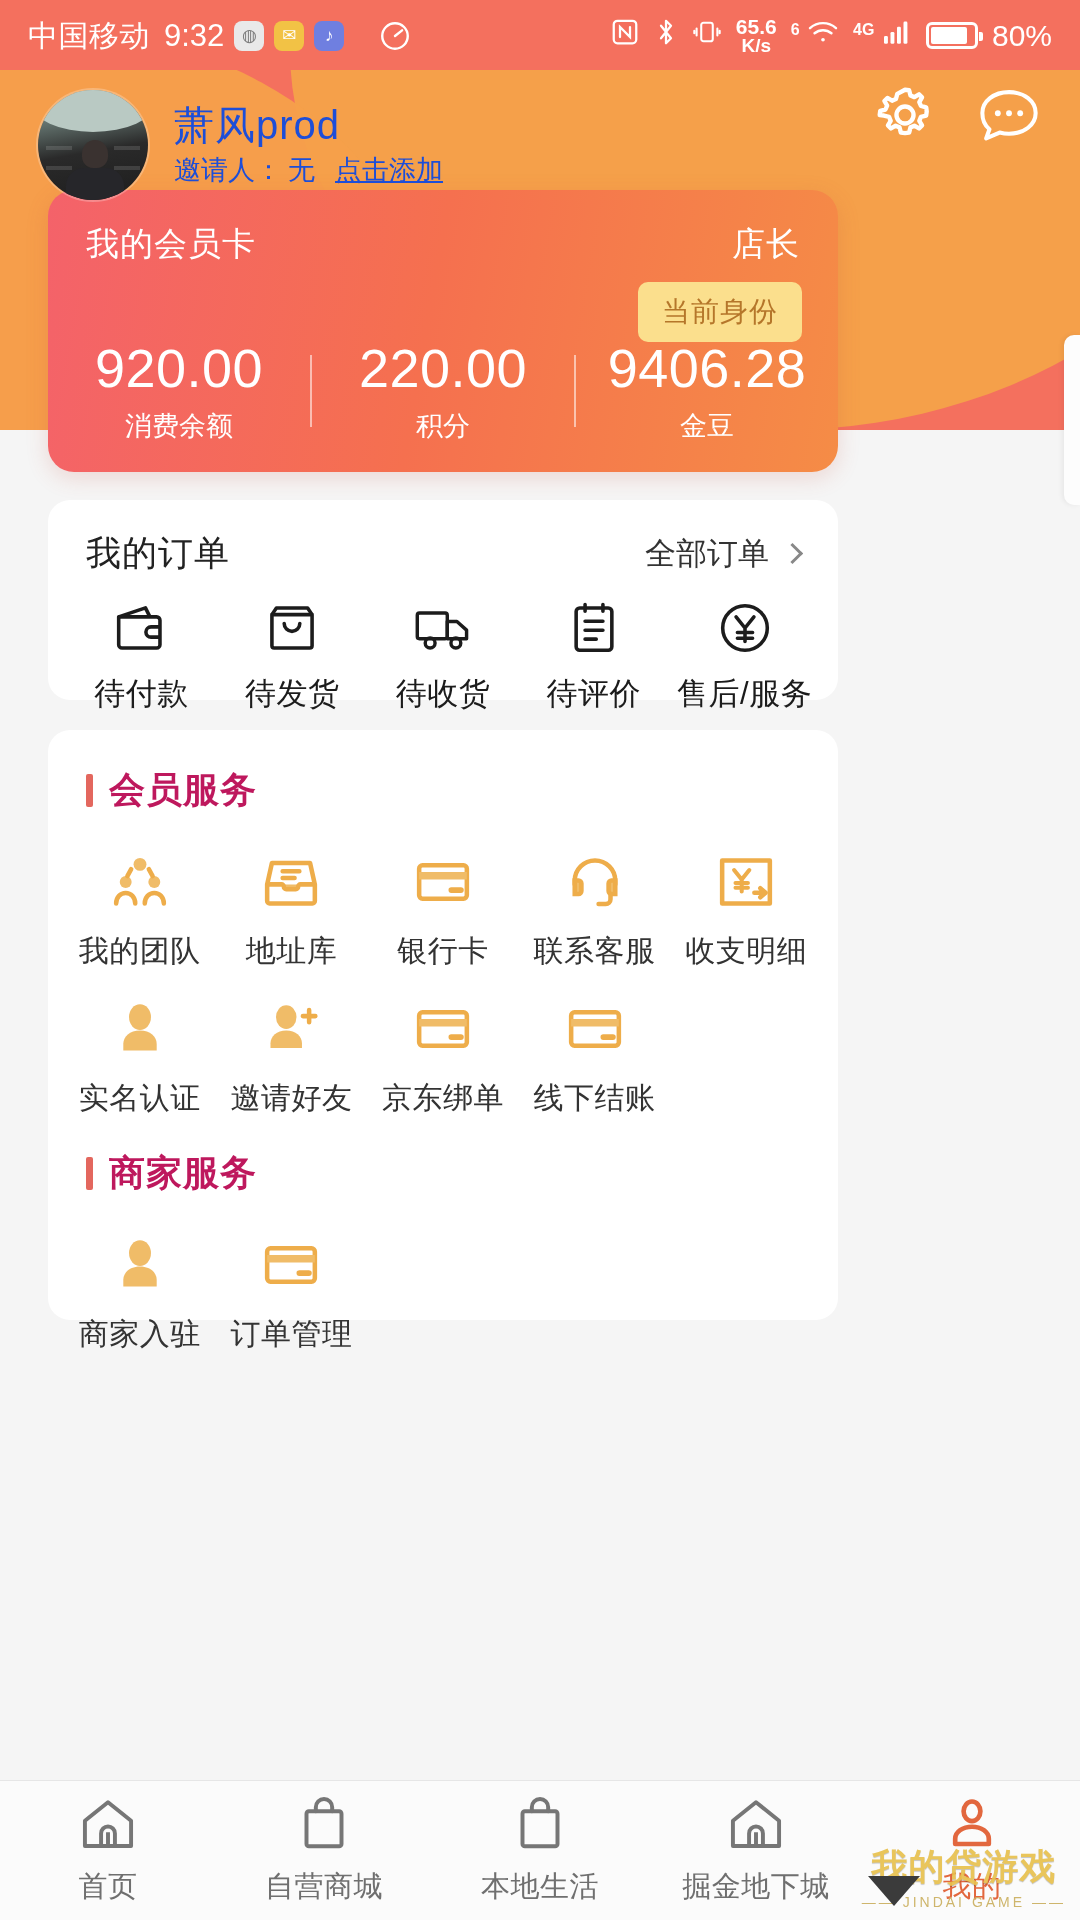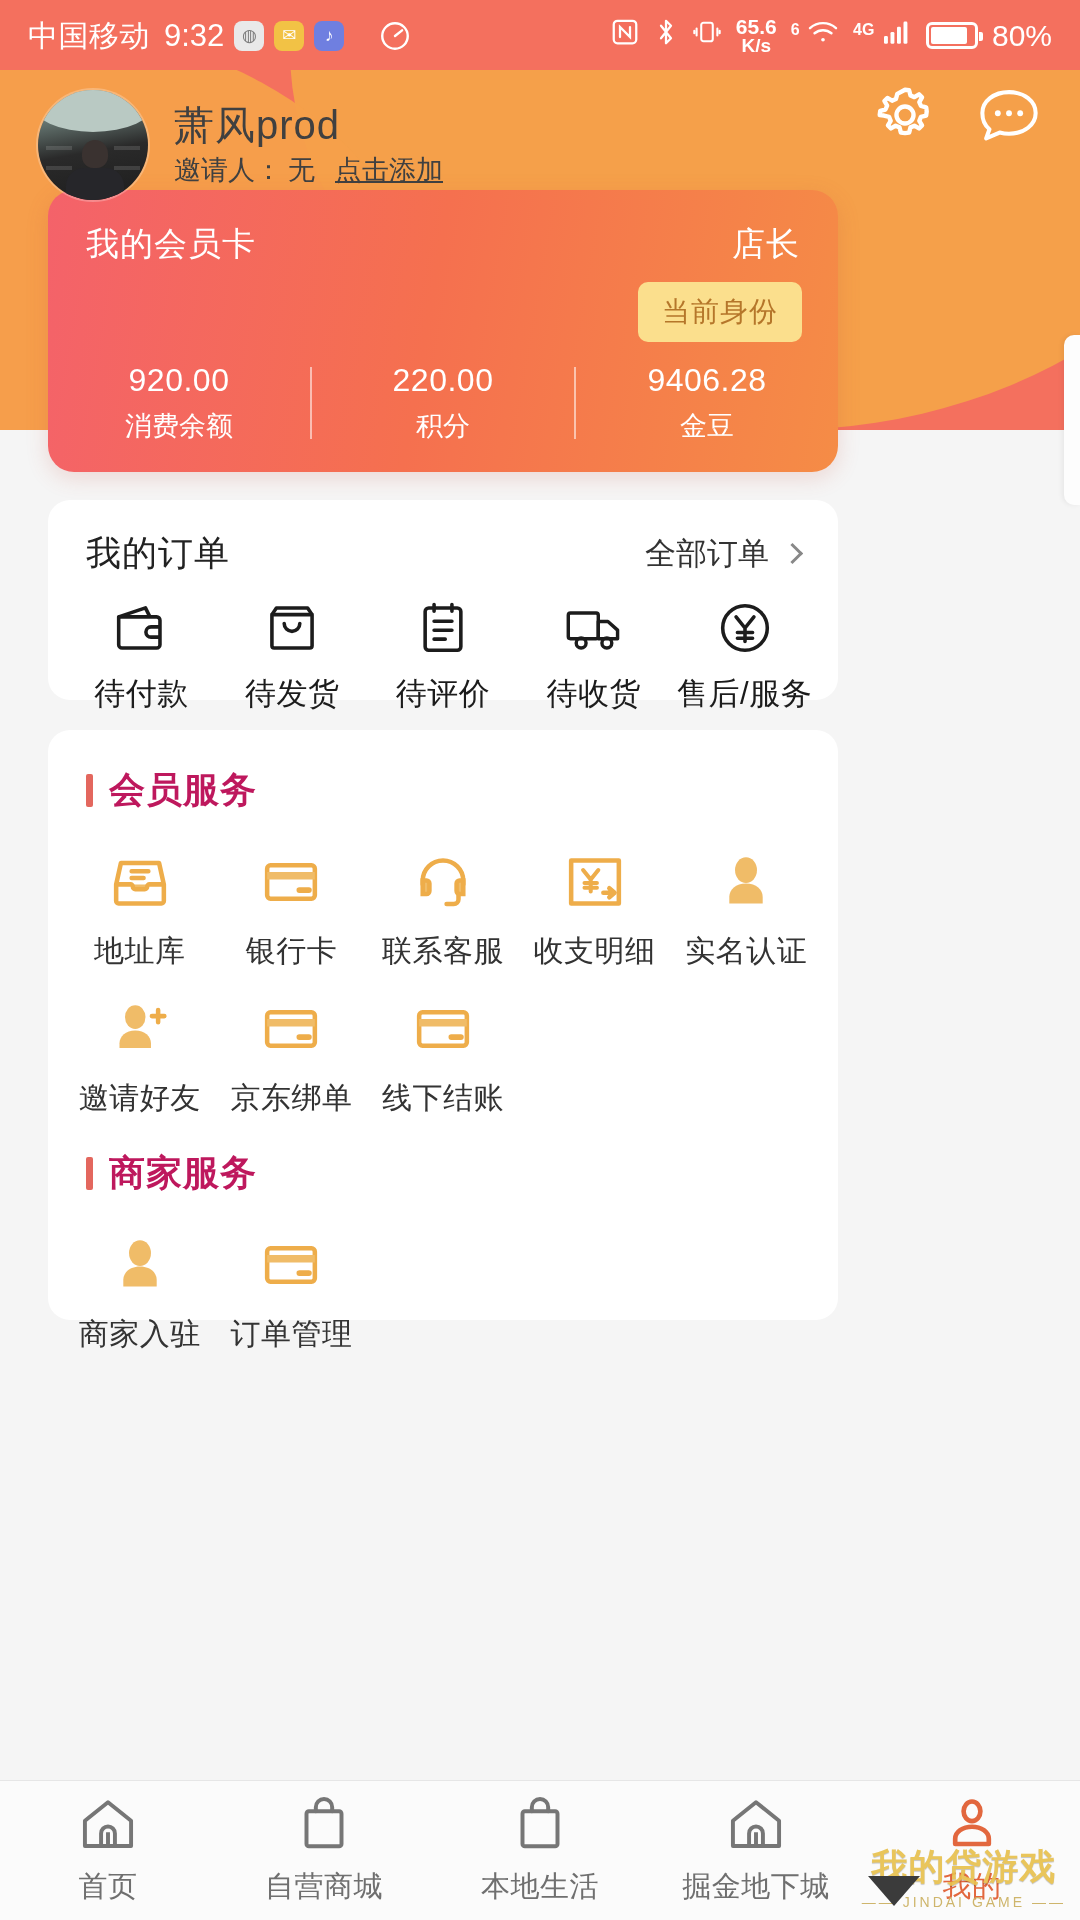--- a/index.html
+++ b/index.html
@@ -84,21 +84,21 @@
   .avatar .s1 { left: 8px; top: 56px; width: 26px; height: 4px;}
   .avatar .s2 { left: 8px; top: 76px; width: 26px; height: 4px;}
   .avatar .s3 { right: 8px; top: 56px; width: 26px; height: 4px;}
   .avatar .s4 { right: 8px; top: 76px; width: 26px; height: 4px;}
   .avatar .head { position:absolute; left: 44px; top: 50px; width: 26px; height: 28px;
       background:#3a3230; border-radius: 50% 50% 42% 42%;}
   .avatar .body { position:absolute; left: 28px; top: 78px; width: 58px; height: 36px;
       background:#26262a; border-radius: 18px 18px 0 0;}
   .avatar .dome { position:absolute; left: -6px; top: -14px; width: 122px; height: 56px;
       background:#b9c9c3; border-radius: 50%;}
-  .pinfo { margin-left: 26px; color:#404040; }
+  .pinfo { margin-left: 26px; color:#1d4ed8; }
   .pname { font-size: 40px; font-weight: 500; letter-spacing: 1px; line-height: 1.15;}
   .psub { font-size: 27px; margin-top: 4px; display:flex; align-items:center; gap: 6px; }
   .psub .add { text-decoration: underline; margin-left: 14px; font-weight:500;}
   .head-actions {
     position: absolute; right: 38px; top: 82px; display:flex; gap: 38px; align-items:center;
     z-index: 31;
   }
   .hbtn { width: 66px; height: 66px; color:#fff; display:flex; align-items:center; justify-content:center;}
 
   
@@ -115,21 +115,21 @@
     position:absolute; right: 36px; top: 92px;
     background: #fbdf8d; color: #b5762a;
     font-size: 28px; padding: 11px 24px; border-radius: 10px; font-weight: 500;
     letter-spacing: 1px;
   }
   .mstats {
     position:absolute; left: 0; right: 0; bottom: 28px;
     display: flex; align-items: center;
   }
   .mstat { flex: 1 1 0; text-align:center; position: relative; }
-  .mstat .v { font-size: 32px; font-weight: 400; letter-spacing: .5px; }
+  .mstat .v { font-size: 54px; font-weight: 400; letter-spacing: .5px; }
   .mstat .l { font-size: 27px; margin-top: 9px; }
   .mdiv { width: 2px; height: 72px; background: rgba(255,255,255,.55); }
 
   
   .scroll-hint {
     position: absolute; right: 0; top: 335px; width: 16px; height: 170px;
     background: #fdfdfd; border-radius: 10px 0 0 10px; z-index: 26;
     box-shadow: -2px 0 5px rgba(0,0,0,.06);
   }
 
@@ -334,62 +334,74 @@
             <path d="M4 7h18v14a1 1 0 0 1-1 1H5a1 1 0 0 1-1-1z" stroke-linejoin="round"></path>
             <path d="M4 7l2-3h14l2 3" stroke-linejoin="round"></path>
             <path d="M9.5 11a3.5 3.5 0 0 0 7 0" stroke-linecap="round"></path>
           </svg>
         </span>
         <span class="lb">待发货</span>
       </div>
 
       <div class="order-item">
         <span>
-          <svg width="58" height="58" viewBox="0 0 26 26" fill="none" stroke="#1c1c1c" stroke-width="1.6">
-            <rect x="5" y="4" width="16" height="19" rx="1.6"></rect>
-            <path d="M9 2.5v3M17 2.5v3M9 10h8M9 14h8M9 18h5" stroke-linecap="round"></path>
-          </svg>
-        </span>
-        <span class="lb">待评价</span>
-      </div>
-
-      <div class="order-item">
-        <span>
           <svg width="60" height="58" viewBox="0 0 28 24" fill="none" stroke="#1c1c1c" stroke-width="1.6">
             <rect x="2" y="5" width="14" height="12" rx="1"></rect>
             <path d="M16 9h4.5L25 13v4h-9z" stroke-linejoin="round"></path>
             <circle cx="8" cy="19" r="2.3"></circle>
               <circle cx="20" cy="19" r="2.3"></circle>
           </svg>
         </span>
         <span class="lb">待收货</span>
       </div>
 
       <div class="order-item">
         <span>
           <svg width="58" height="58" viewBox="0 0 26 26" fill="none" stroke="#1c1c1c" stroke-width="1.6">
+            <rect x="5" y="4" width="16" height="19" rx="1.6"></rect>
+            <path d="M9 2.5v3M17 2.5v3M9 10h8M9 14h8M9 18h5" stroke-linecap="round"></path>
+          </svg>
+        </span>
+        <span class="lb">待评价</span>
+      </div>
+
+      <div class="order-item">
+        <span>
+          <svg width="58" height="58" viewBox="0 0 26 26" fill="none" stroke="#1c1c1c" stroke-width="1.6">
             <circle cx="13" cy="13" r="10"></circle>
             <path d="M9 8l4 5 4-5M13 13v6M9.6 15h6.8M9.6 17.6h6.8" stroke-linecap="round"></path>
           </svg>
         </span>
         <span class="lb">售后/服务</span>
       </div>
 
     </div>
   </div>
 
   <div class="panel p-serv">
 
     <div class="sec-title">
       <span class="sec-bar"></span>
       <span class="t">会员服务</span>
     </div>
 
     <div class="grid5">
 
+      <div class="g-item">
+        <span>
+          <svg width="62" height="62" viewBox="0 0 26 26" fill="none" stroke="#eead4a" stroke-width="1.9">
+            <circle cx="13" cy="5.6" r="2.7" fill="#f0bc68" stroke="none"></circle>
+            <circle cx="7" cy="13" r="2.5" fill="#f0bc68" stroke="none"></circle>
+            <circle cx="19" cy="13" r="2.5" fill="#f0bc68" stroke="none"></circle>
+            <path d="M9.3 7.6l-1.6 2.9M16.7 7.6l1.6 2.9" stroke-linecap="round"></path>
+            <path d="M3 22c0-2.6 1.8-4.4 4-4.4s4 1.8 4 4.4M15 22c0-2.6 1.8-4.4 4-4.4s4 1.8 4 4.4" stroke-linecap="round"></path>
+          </svg>
+        </span>
+        <span class="lb">我的团队</span>
+      </div>
 
       <div class="g-item">
         <span>
           <svg width="62" height="62" viewBox="0 0 26 26" fill="none" stroke="#eead4a" stroke-width="1.9">
             <path d="M5 5h16l2 9v7a1 1 0 0 1-1 1H4a1 1 0 0 1-1-1v-7z" stroke-linejoin="round"></path>
             <path d="M3 14h6a1 1 0 0 1 1 1 1 1 0 0 0 1 1h4a1 1 0 0 0 1-1 1 1 0 0 1 1-1h6" fill="#f0bc68" stroke-linejoin="round"></path>
             <path d="M9.5 8.5h7M9.5 11.3h5" stroke-linecap="round"></path>
           </svg>
         </span>
         <span class="lb">地址库</span>

